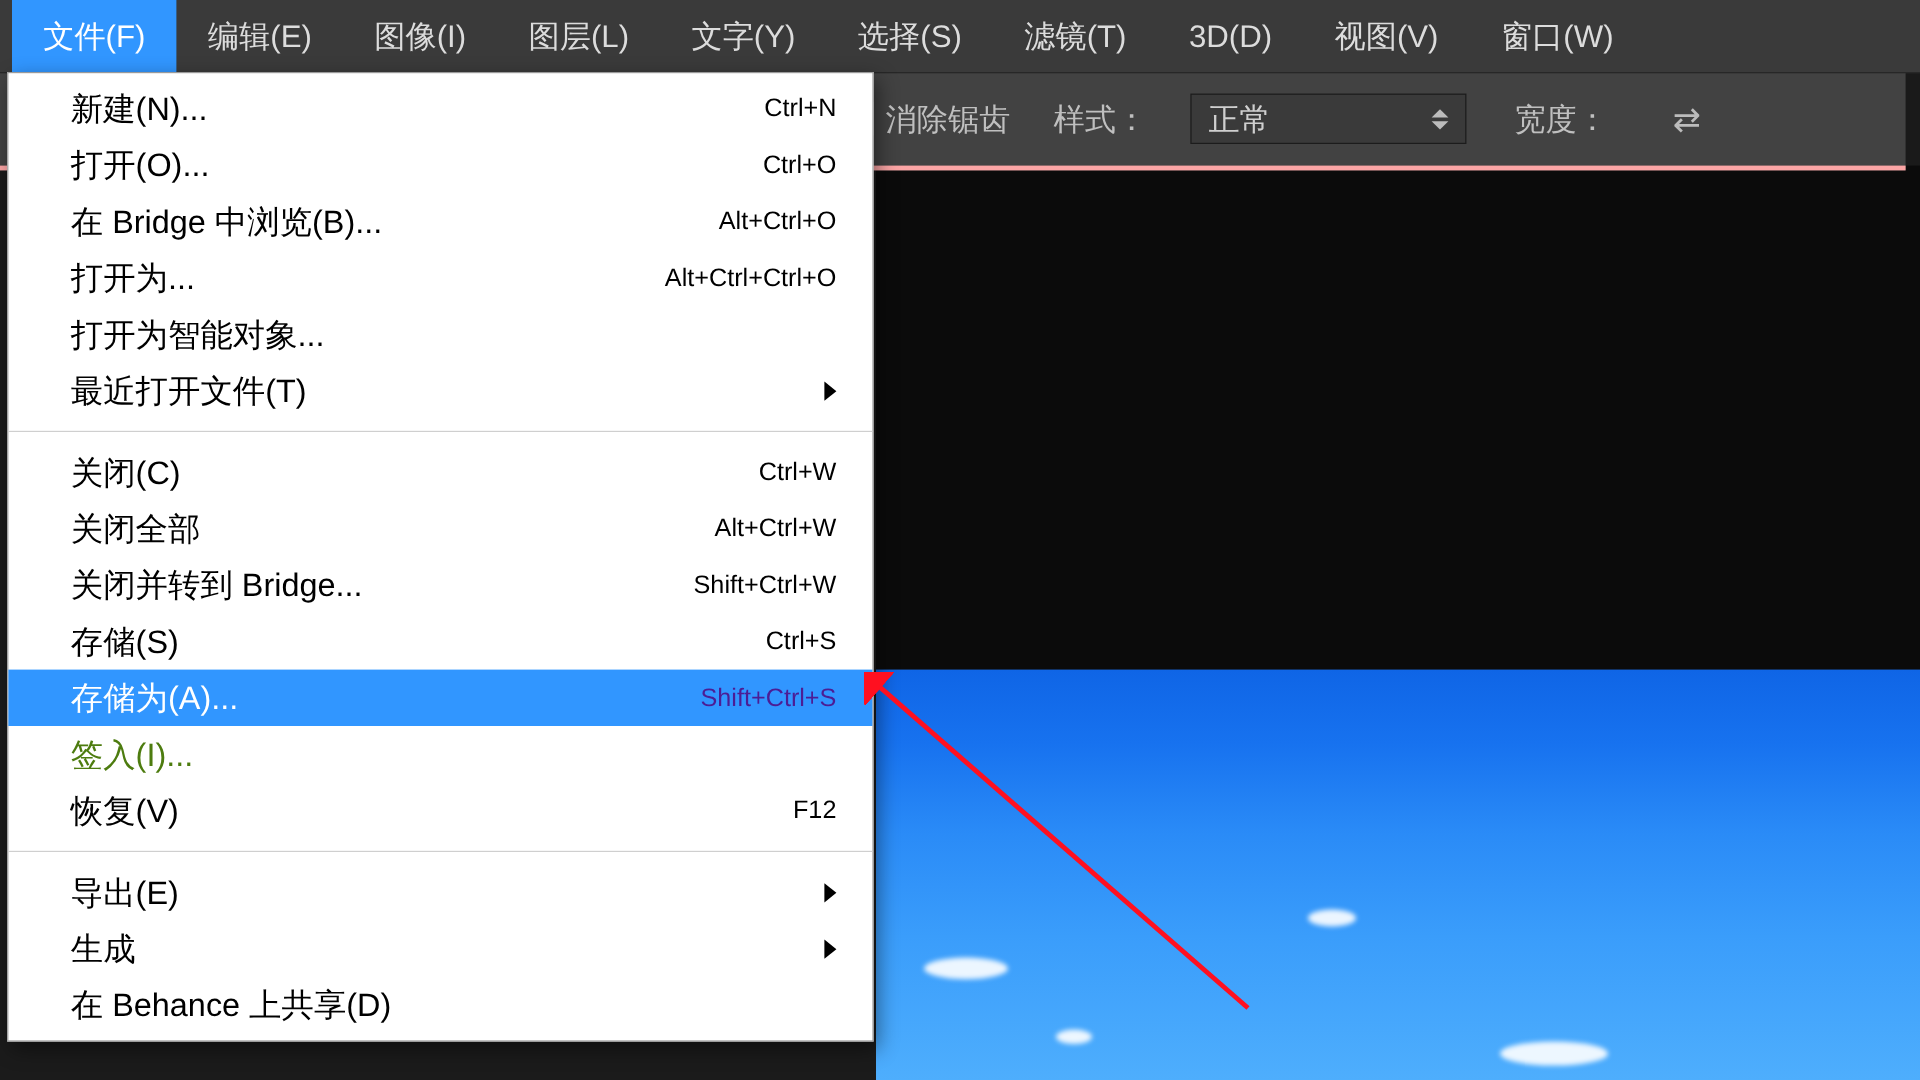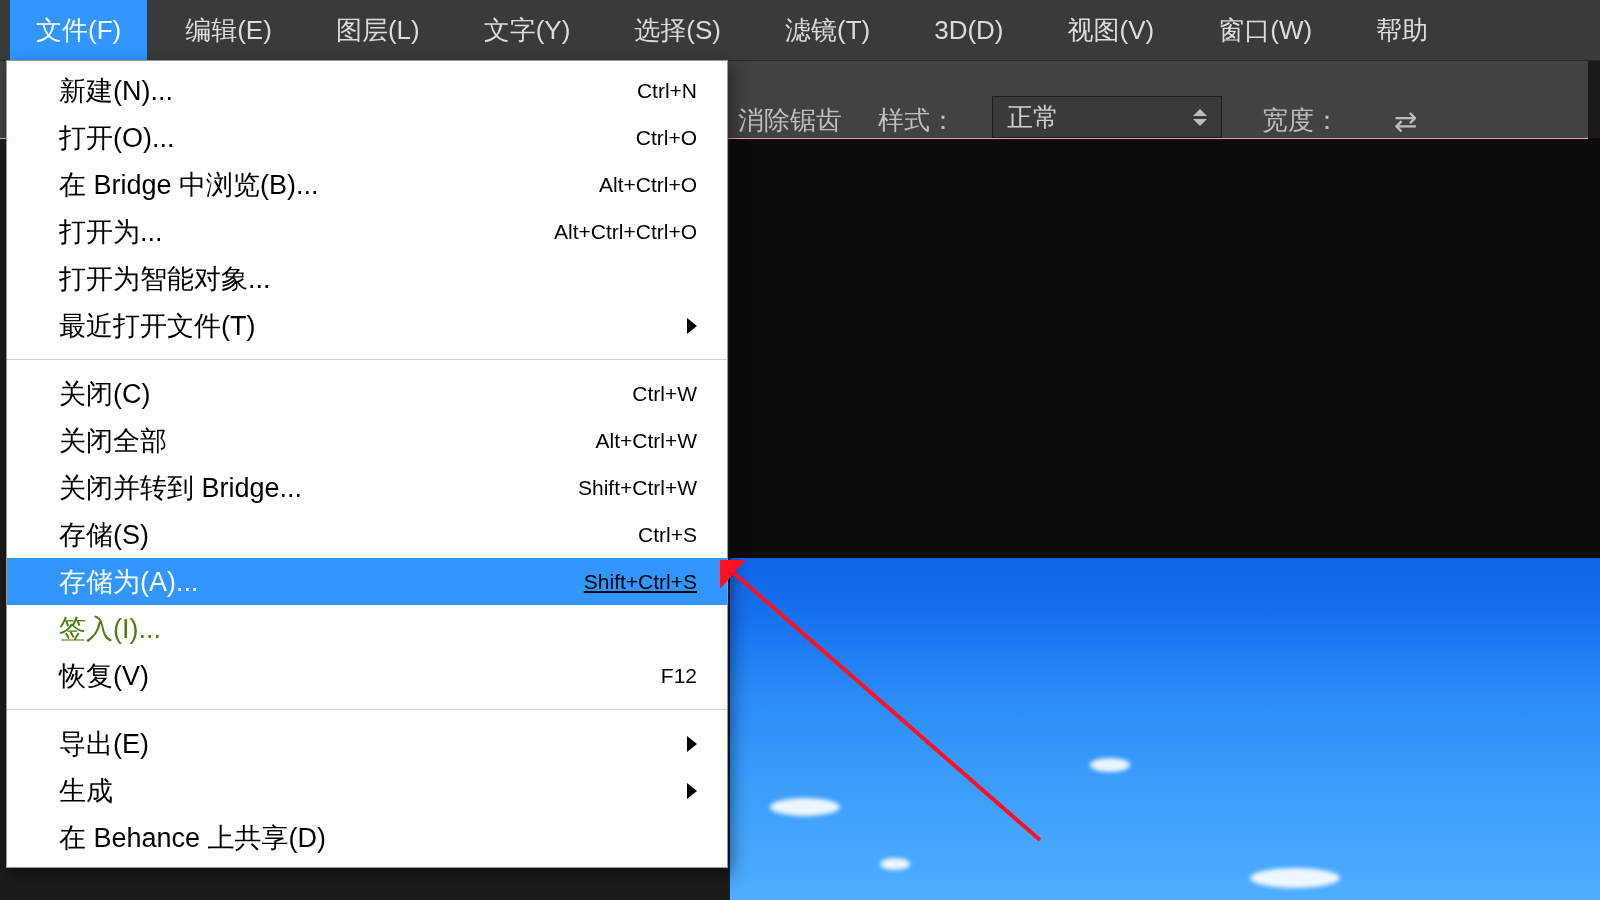--- a/index.html
+++ b/index.html
@@ -1,22 +1,22 @@
 <!DOCTYPE html>
 <html><head>
 <meta charset="utf-8">
 <style>
   html,body{margin:0;padding:0;width:1600px;height:900px;overflow:hidden;background:#000;font-family:"Microsoft YaHei","Segoe UI",Arial,sans-serif;-webkit-font-smoothing:antialiased;}
   .app{position:relative;width:1600px;height:900px;background:#1a1a1a;}
   
-  .menubar{position:absolute;left:0;top:0;right:0;height:60px;background:#3a3a3a;border-bottom:1px solid #272727;display:flex;align-items:center;padding-left:10px;gap:12px;}
+  .menubar{position:absolute;left:0;top:0;right:0;height:60px;background:#3a3a3a;border-bottom:1px solid #272727;display:flex;align-items:center;padding-left:10px;}
   .menubar .menu{color:#dcdcdc;font-size:26px;padding:14px 26px;cursor:default;white-space:nowrap;}
   .menubar .menu.open{background:#3196ff;color:#fff;}
   
-  .optbar{position:absolute;left:0;top:60px;right:12px;height:78px;background:#424242;border-bottom:1px solid #fca5a5;display:flex;align-items:flex-end;color:#cfcfcf;font-size:26px;padding-left:700px;}
+  .optbar{position:absolute;left:0;top:60px;right:12px;height:78px;background:#424242;border-bottom:4px solid #fca5a5;display:flex;align-items:center;color:#cfcfcf;font-size:26px;padding-left:700px;}
   .optbar .cb{width:26px;height:26px;border:1px solid #8a8a8a;background:#2e2e2e;margin-right:10px;display:inline-block;}
   .optbar .lbl{margin-right:36px;color:#bfbfbf;}
   .optbar .sel{display:inline-flex;align-items:center;border:1px solid #1c1c1c;background:#3a3a3a;height:40px;padding:0 14px;margin-right:40px;min-width:200px;justify-content:space-between;}
   .optbar .sel .tri{display:inline-flex;flex-direction:column;margin-left:24px;}
   .optbar .sel .tri span{width:0;height:0;border-left:7px solid transparent;border-right:7px solid transparent;}
   .optbar .sel .tri .up{border-bottom:7px solid #bcbcbc;margin-bottom:3px;}
   .optbar .sel .tri .dn{border-top:7px solid #bcbcbc;}
   .optbar .swapicon{margin-left:18px;color:#bcbcbc;font-size:28px;}
   
   .canvas{position:absolute;left:0;top:138px;right:0;bottom:0;background:#1b1b1b;}
@@ -24,21 +24,21 @@
   .sky{position:absolute;left:730px;top:420px;right:0;bottom:0;background:linear-gradient(180deg,#0f65e6 0%,#1772ef 18%,#2a8bf7 40%,#3a9dfb 65%,#4eaefd 100%);overflow:hidden;}
   .cloud{position:absolute;background:rgba(255,255,255,0.9);border-radius:50%;filter:blur(2px);}
   
   .dropdown{position:absolute;left:6px;top:60px;width:720px;background:#fff;border:1px solid #9a9a9a;box-shadow:4px 6px 16px rgba(0,0,0,0.45);font-size:27px;color:#000;}
   .dropdown .grp{padding:6px 0;text-align:right;}
   .dropdown hr{border:none;border-top:1px solid #cfcfcf;margin:4px 0;}
   .dropdown .item{display:flex;align-items:center;justify-content:space-between;height:47px;padding:0 30px 0 52px;white-space:nowrap;}
   .dropdown .item .sc{color:#000;font-size:21px;}
   .dropdown .item.disabled{color:#4d7c0f;}
   .dropdown .item.sel{background:#3196ff;color:#fff;}
-  .dropdown .item.sel .sc{color:#000000;text-decoration:underline;}
+  .dropdown .item.sel .sc{color:#4c1d95;}
   .dropdown .item .arrow{width:0;height:0;border-top:8px solid transparent;border-bottom:8px solid transparent;border-left:10px solid #000;}
   
   .arrow-svg{position:absolute;left:720px;top:560px;width:360px;height:300px;pointer-events:none;}
 </style>
 </head>
 <body>
 
 <div class="app">
 
   <div class="canvas">
@@ -62,28 +62,28 @@
           <span class="dn"></span>
         </span>
     </span>
     <span class="lbl">宽度：</span>
     <span class="swapicon">⇄</span>
   </div>
 
   <div class="menubar">
     <div class="menu open">文件(F)</div>
     <div class="menu">编辑(E)</div>
+    <div class="menu">图像(I)</div>
     <div class="menu">图层(L)</div>
     <div class="menu">文字(Y)</div>
     <div class="menu">选择(S)</div>
     <div class="menu">滤镜(T)</div>
     <div class="menu">3D(D)</div>
     <div class="menu">视图(V)</div>
     <div class="menu">窗口(W)</div>
-    <div class="menu">帮助</div>
   </div>
 
   <div class="dropdown">
     <div class="grp">
       <div class="item">
           <span>新建(N)...</span>
           <span class="sc">Ctrl+N</span>
         </div>
       <div class="item">
           <span>打开(O)...</span>

